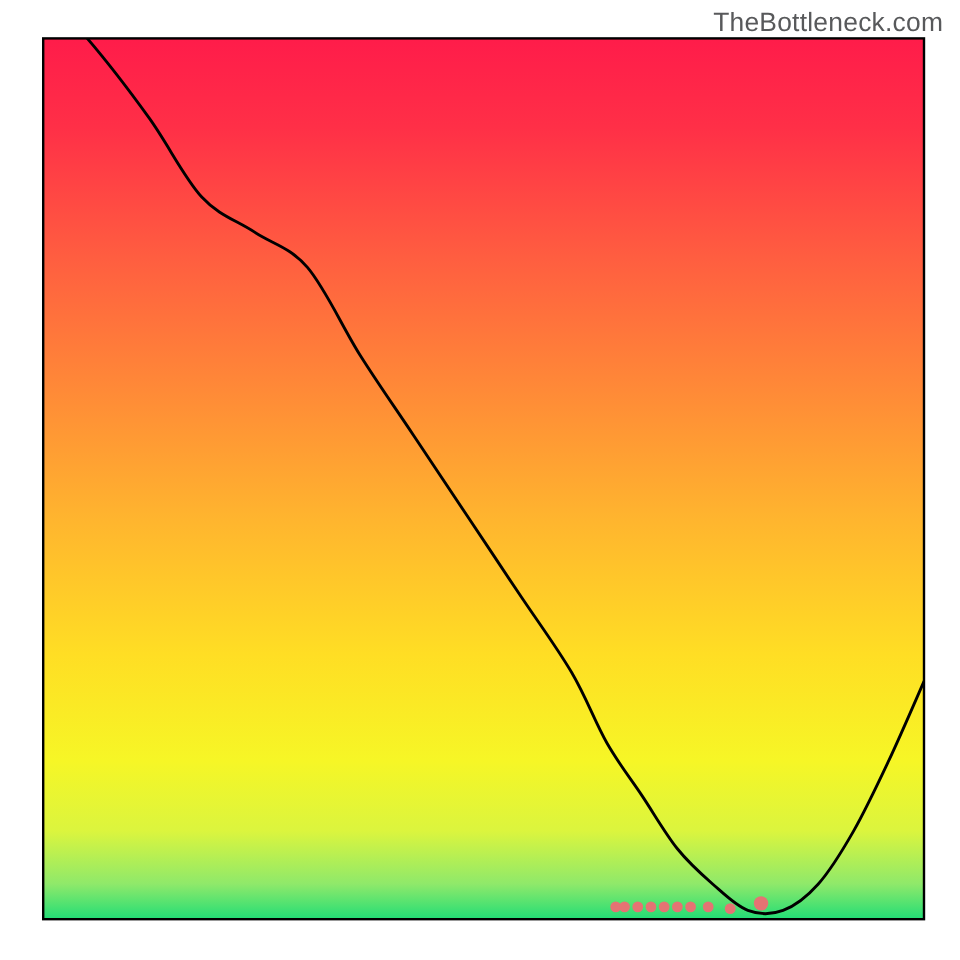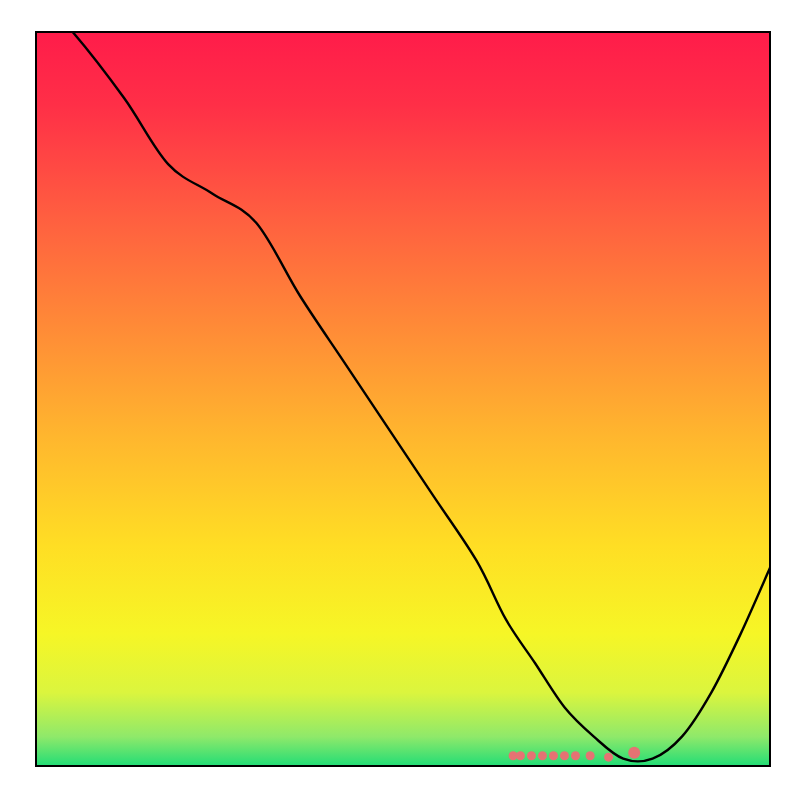--- a/index.html
+++ b/index.html
@@ -27,20 +27,21 @@
   svg {
     position: absolute;
     top: 0;
     left: 0;
   }
 </style>
 </head>
 <body>
 <div class="container">
 
+<div class="watermark">TheBottleneck.com</div>
 
 <svg id="chart-svg" width="800" height="800" viewBox="0 0 800 800">
   <defs>
     <linearGradient id="bg-grad" x1="0" y1="0" x2="0" y2="1">
           <stop offset="0.0%" stop-color="#ff1c4a"></stop>
           <stop offset="10.0%" stop-color="#ff2f47"></stop>
           <stop offset="25.0%" stop-color="#ff5e40"></stop>
           <stop offset="40.0%" stop-color="#ff8a37"></stop>
           <stop offset="55.0%" stop-color="#ffb62e"></stop>
           <stop offset="70.0%" stop-color="#ffde24"></stop>

